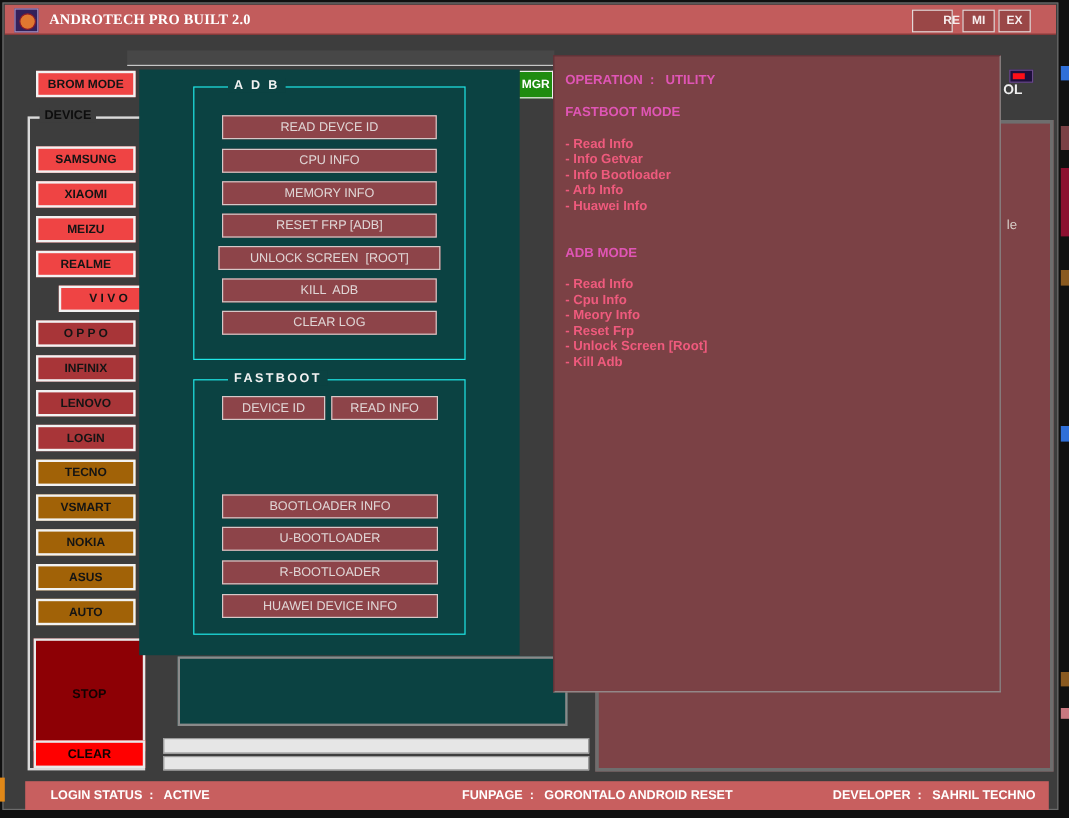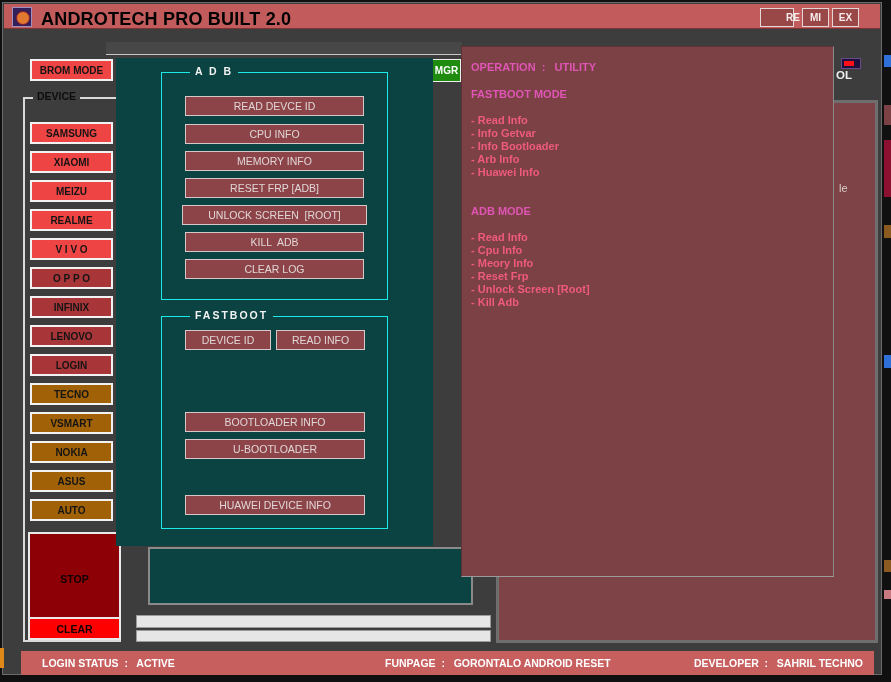--- a/index.html
+++ b/index.html
@@ -8,21 +8,21 @@
   .window{position:absolute;left:2px;top:2px;width:880px;height:673px;background:#3d3d3d;
           border:1px solid #6b6b6b;box-sizing:border-box;}
   .abs{position:absolute;box-sizing:border-box;}
   .flexc{display:flex;align-items:center;justify-content:center;}
 
   
   .titlebar{left:1px;top:1px;width:876px;height:25px;background:#c25c5c;border-bottom:1px solid #7e3434;}
   .logo{left:8px;top:3px;width:20px;height:20px;background:#33205a;border:1px solid #a090c0;}
   .logo::after{content:"";position:absolute;left:3px;top:3px;width:12px;height:12px;border-radius:50%;
                background:#e07830;border:1px solid #8a1a2a;}
-  .title-text{left:37px;top:5px;color:#000000;font-weight:bold;font-size:18px;letter-spacing:.2px;}
+  .title-text{left:37px;top:5px;color:#ffffff;font-weight:bold;font-size:12px;letter-spacing:.2px;font-family:Liberation Serif, serif;}
   .winbtn{top:4px;width:27px;height:19px;background:#9a4747;border:1px solid #e3d8d8;color:#f7eded;
           font-weight:bold;font-size:10px;}
 
   
   .top-band{left:103px;top:39px;width:356px;height:13px;background:#474747;border-bottom:1px solid #c6c6c6;}
 
   
   .brand{left:27px;width:83px;height:22px;border:2px solid #f2f2f2;color:#141414;
          font-weight:bold;font-size:10px;white-space:pre;}
   .c-orange{background:#ef4444;}
@@ -88,21 +88,21 @@
 
     <div class="abs brand c-orange flexc" style="top:56px;">BROM MODE</div>
 
     <div class="abs device-box"></div>
     <div class="abs device-label">DEVICE</div>
 
     <div class="abs brand c-orange flexc" style="top:119px;">SAMSUNG</div>
     <div class="abs brand c-orange flexc" style="top:148px;">XIAOMI</div>
     <div class="abs brand c-orange flexc" style="top:177px;">MEIZU</div>
     <div class="abs brand c-orange flexc" style="top:206px;">REALME</div>
-    <div class="abs brand c-orange flexc" style="top:235px;">V I V O</div>
+    <div class="abs brand c-orange flexc" style="top:235px;margin-left:19px;">V I V O</div>
     <div class="abs brand c-dred flexc" style="top:264px;">O P P O</div>
     <div class="abs brand c-dred flexc" style="top:293px;">INFINIX</div>
     <div class="abs brand c-dred flexc" style="top:322px;">LENOVO</div>
     <div class="abs brand c-dred flexc" style="top:351px;">LOGIN</div>
     <div class="abs brand c-blue flexc" style="top:380px;">TECNO</div>
     <div class="abs brand c-blue flexc" style="top:409px;">VSMART</div>
     <div class="abs brand c-blue flexc" style="top:438px;">NOKIA</div>
     <div class="abs brand c-blue flexc" style="top:467px;">ASUS</div>
     <div class="abs brand c-blue flexc" style="top:496px;">AUTO</div>
 
@@ -122,20 +122,21 @@
         <div class="abtn" style="left:23px;top:159px;width:179px;height:20px;">KILL  ADB</div>
         <div class="abtn" style="left:23px;top:186px;width:179px;height:20px;">CLEAR LOG</div>
       </div>
 
       <div class="gbox" style="left:45px;top:258px;width:225px;height:211px;">
         <div class="gbox-label">FASTBOOT</div>
         <div class="abtn" style="left:23px;top:13px;width:86px;height:20px;">DEVICE ID</div>
         <div class="abtn" style="left:114px;top:13px;width:89px;height:20px;">READ INFO</div>
         <div class="abtn" style="left:23px;top:95px;width:180px;height:20px;">BOOTLOADER INFO</div>
         <div class="abtn" style="left:23px;top:122px;width:180px;height:20px;">U-BOOTLOADER</div>
+        <div class="abtn" style="left:23px;top:150px;width:180px;height:20px;">R-BOOTLOADER</div>
         <div class="abtn" style="left:23px;top:178px;width:180px;height:20px;">HUAWEI DEVICE INFO</div>
       </div>
     </div>
 
     <div class="abs log-teal"></div>
     <div class="abs strip" style="top:612px;height:13px;"></div>
     <div class="abs strip" style="top:627px;height:12px;"></div>
 
     <div class="abs right-log"></div>
     <div class="abs clip-le">le</div>

